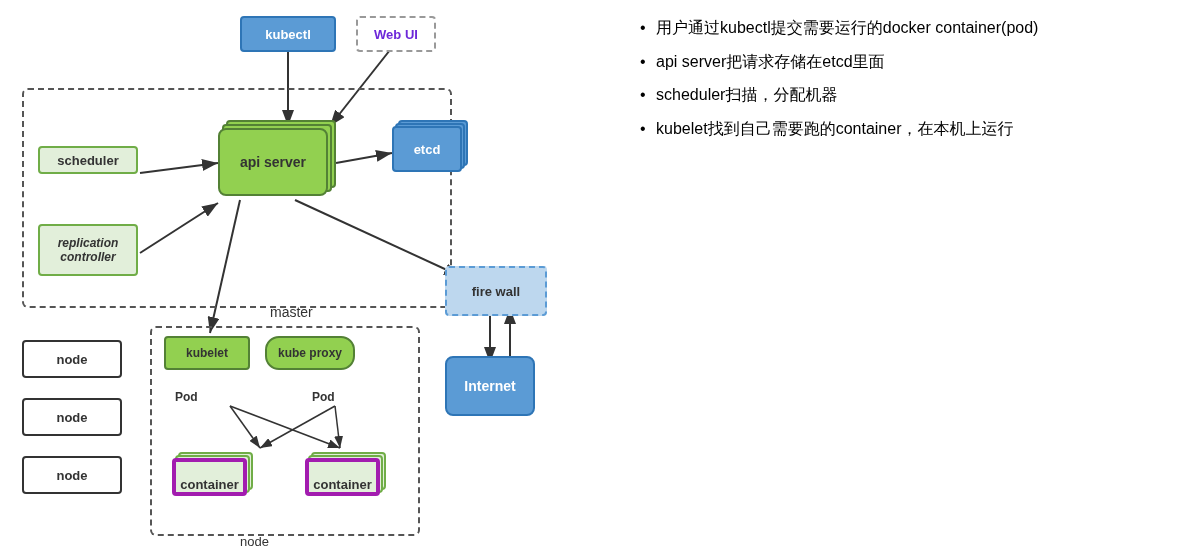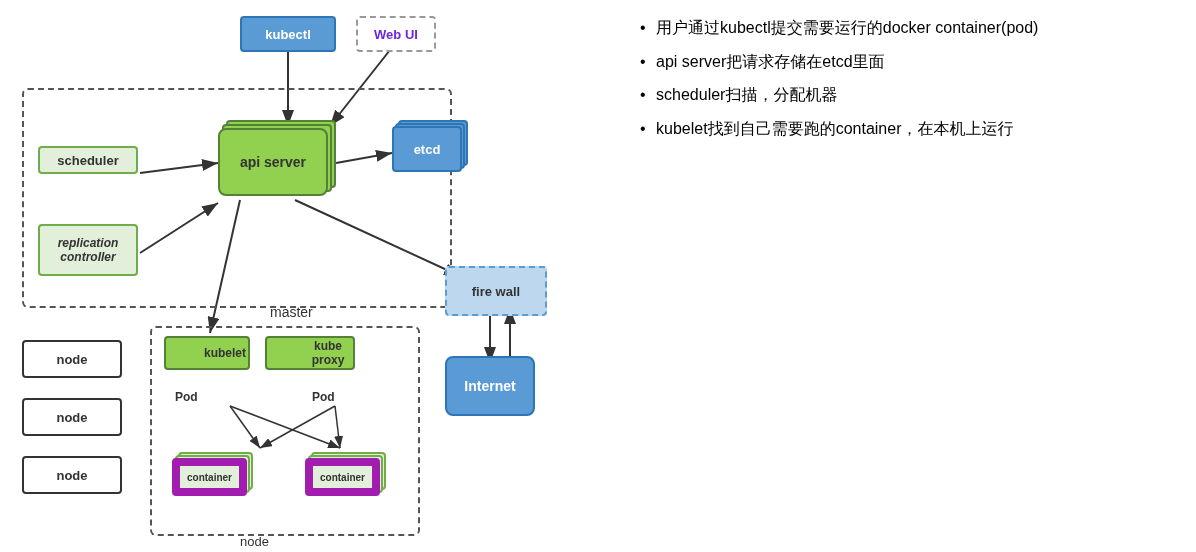--- a/index.html
+++ b/index.html
@@ -72,21 +72,20 @@
     .box-blue-dashed {
       background: #bdd7ee;
       color: #333;
       border: 2px dashed #5b9bd5;
     }
 
     .box-green {
       background: #92d050;
       color: #333;
       border: 2px solid #538135;
-      padding-left: 36px;
     }
 
     .box-green-light {
       background: #e2efda;
       color: #333;
       border: 2px solid #70ad47;
     }
 
     .box-white-border {
       background: #fff;
@@ -230,26 +229,26 @@
       border: 2px solid #70ad47;
       border-radius: 4px;
     }
     .stacked-container .c-front {
       position: absolute;
       top: 0;
       left: 0;
       width: 75px;
       height: 38px;
       background: #e2efda;
-      border: 8px solid #a21caf;
+      border: 4px solid #a21caf;
       border-radius: 4px;
       display: flex;
-      align-items: center;
+      align-items: flex-end;
       justify-content: center;
-      font-size: 10px;
+      font-size: 13px;
       font-weight: bold;
       color: #333;
     }
   </style>
 </head>
 <body>
 
 <div class="diagram-area">
 
   <svg class="arrows-svg">
@@ -345,21 +344,21 @@
   <div class="node-region" style="left:150px; top:318px; width:270px; height:210px;">
   </div>
   <div style="position:absolute; left:240px; top:526px; font-size:13px; color:#333;">
     <span>node</span>
   </div>
 
   <div class="box box-green" style="left:164px; top:328px; width:86px; height:34px; font-size:12px;">
     <span>kubelet</span>
   </div>
 
-  <div class="box box-green" style="left:265px; top:328px; width:90px; height:34px; font-size:12px;">
+  <div class="box box-green" style="left:265px; top:328px; width:90px; height:34px; font-size:12px;border-radius:14px;">
     <span>kube proxy</span>
   </div>
 
   <div style="position:absolute; left:175px; top:382px; font-size:12px; color:#333; font-weight:bold;">
     <span>Pod</span>
   </div>
 
   <div style="position:absolute; left:312px; top:382px; font-size:12px; color:#333; font-weight:bold;">
     <span>Pod</span>
   </div>

